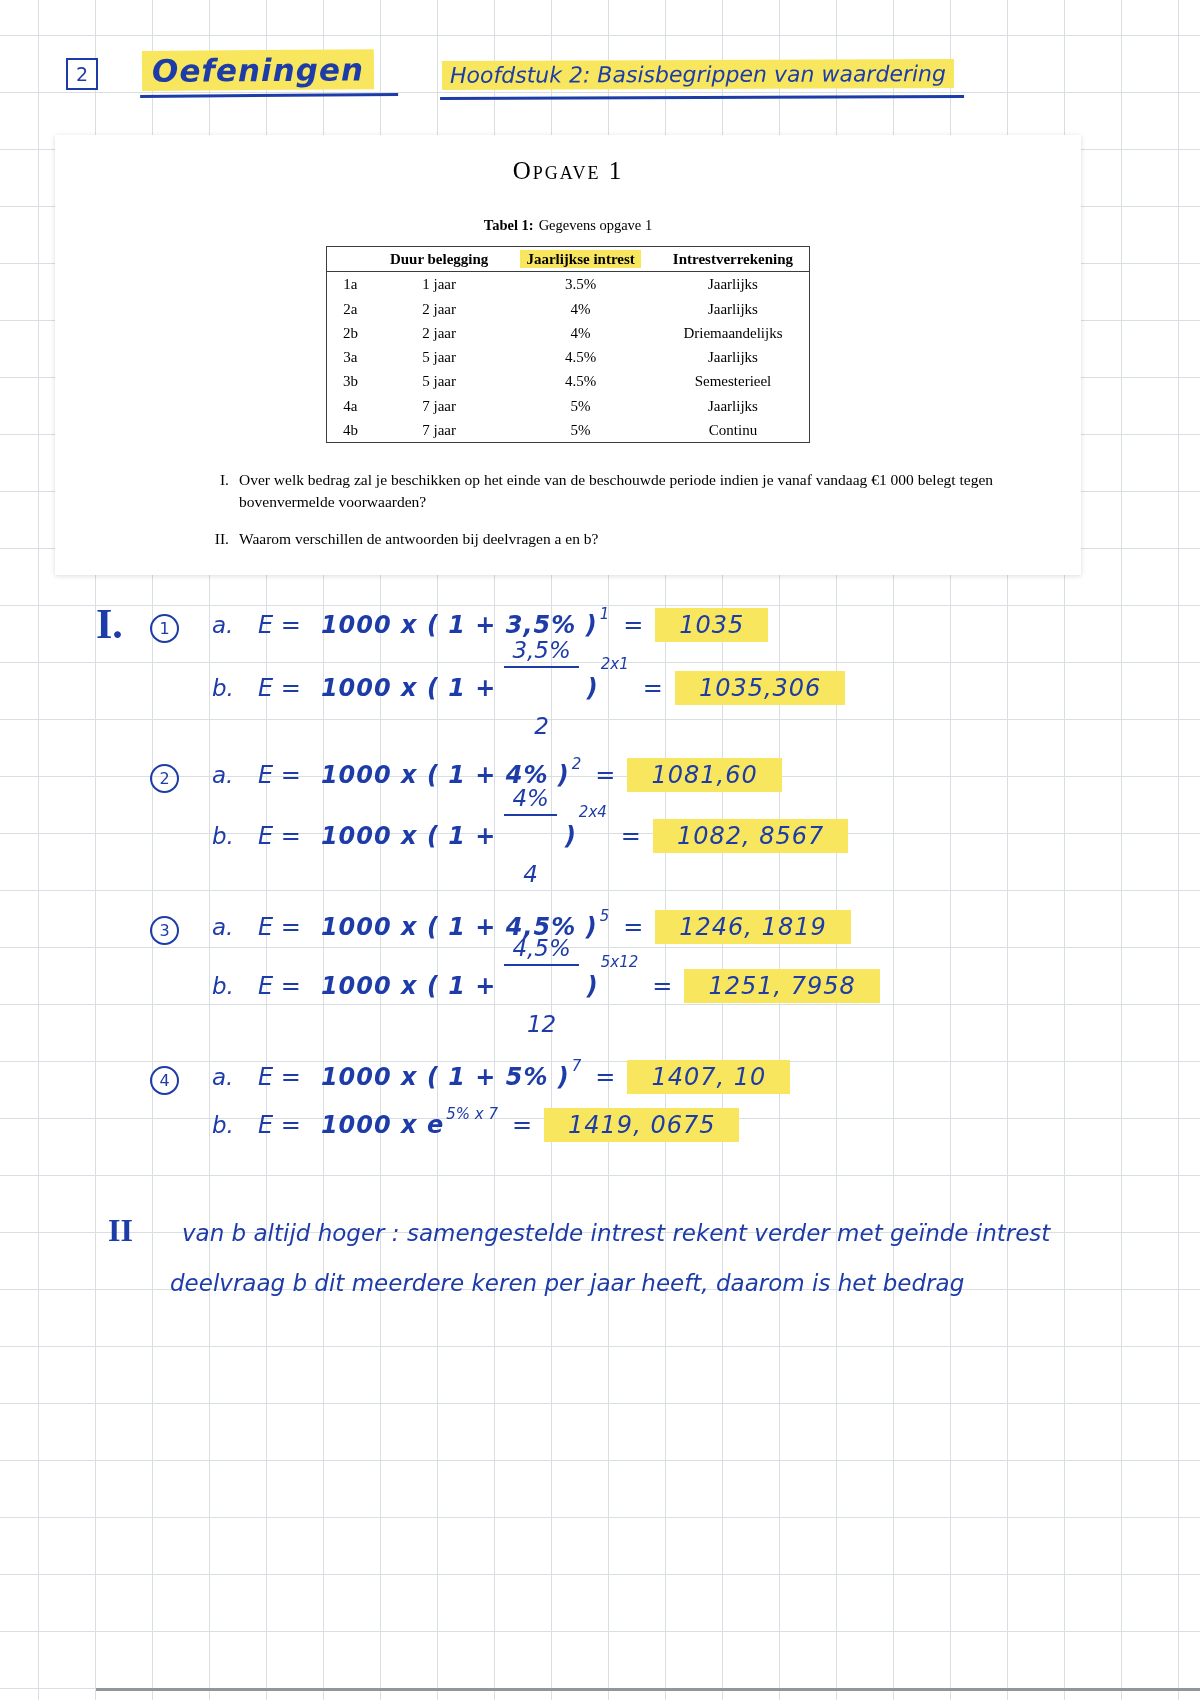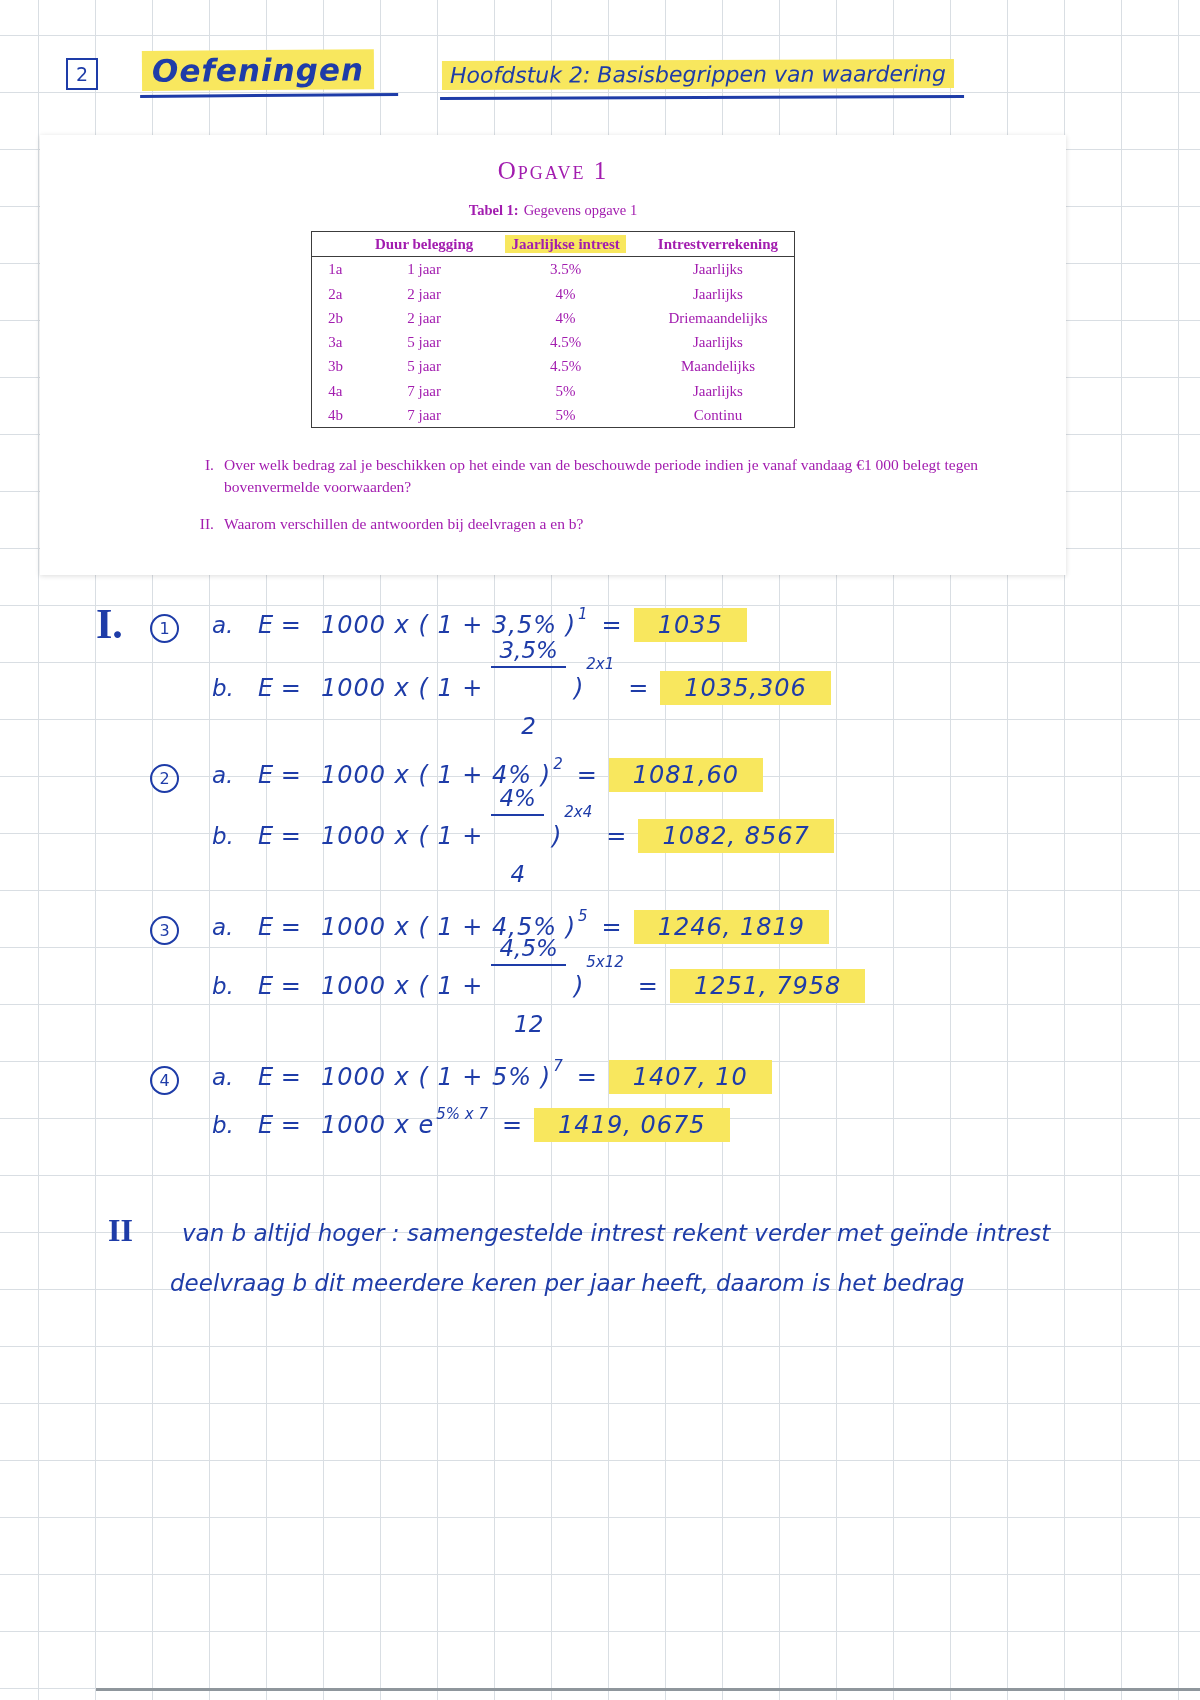--- a/index.html
+++ b/index.html
@@ -35,30 +35,30 @@
     display:flex;align-items:center;justify-content:center;
     font-size:19px;font-style:normal;margin-top:6px;
     font-family:"DejaVu Sans",sans-serif;color:var(--ink);background:#fff;
   }
   .title-wrap{border-bottom:3px solid var(--ink);padding:0 24px 6px 2px;transform:rotate(-0.4deg);}
   .title{background:var(--hl);font-size:31px;font-weight:bold;padding:2px 10px;letter-spacing:1px;}
   .chapter-wrap{border-bottom:3px solid var(--ink);padding:0 10px 9px 2px;margin-top:10px;transform:rotate(-0.2deg);}
   .chapter{background:var(--hl);font-size:22px;padding:2px 8px;}
   
   .panel{
-    position:absolute;left:40px;top:135px;width:1026px;height:440px;
+    position:absolute;left:55px;top:135px;width:1026px;height:440px;
     background:#ffffff;
     box-shadow:0 1px 5px rgba(0,0,0,0.14);
     padding-top:22px;
-    color:#a21caf;
+    color:#000000;
   }
   .doc-title{
     text-align:center;font-size:25px;font-variant:small-caps;letter-spacing:2px;font-weight:normal;
   }
-  .caption{text-align:center;margin-top:17px;font-size:14.5px;}
+  .caption{text-align:center;margin-top:32px;font-size:14.5px;}
   .caption b{margin-right:5px;}
   table.datatable{
     margin:12px auto 16px auto;
     border-collapse:collapse;
     border:1px solid #3c3c3c;
     font-size:15px;
   }
   table.datatable th, table.datatable td{
     padding:2px 16px;text-align:center;line-height:1.35;
   }
@@ -75,21 +75,21 @@
   }
   .roman-small{font-size:32px;}
   .circ{
     position:absolute;width:29px;height:29px;border:2px solid var(--ink);border-radius:50%;
     display:flex;align-items:center;justify-content:center;
     font-size:16px;color:var(--ink);font-family:"DejaVu Sans",sans-serif;background:transparent;
   }
   .eq{position:absolute;display:flex;align-items:center;font-size:24px;white-space:nowrap;}
   .eq .sub{width:46px;font-size:23px;}
   .eq .lhs{margin-right:20px;}
-  .eq .body{letter-spacing:1px;}
+  .eq .body{letter-spacing:1px;font-weight:bold;}
   .sup{font-size:15px;transform:translateY(-11px);margin-left:2px;}
   .eq.tall{height:72px;}
   .eq.tall .sup{transform:translateY(-24px);}
   .frac{display:inline-flex;flex-direction:column;align-items:center;margin:0 8px;font-size:23px;gap:42px;}
   .frac .num{border-bottom:2.5px solid var(--ink);padding:0 8px 3px 8px;}
   .frac .den{padding-top:3px;}
   .eqsign{margin-left:14px;}
   .res{background:var(--hl);padding:3px 24px;margin-left:12px;letter-spacing:1px;}
   
   .answer{position:absolute;left:170px;top:1208px;width:980px;font-size:23px;line-height:50px;}
@@ -148,21 +148,21 @@
         <tr>
           <td>3a</td>
           <td>5 jaar</td>
           <td>4.5%</td>
           <td>Jaarlijks</td>
         </tr>
         <tr>
           <td>3b</td>
           <td>5 jaar</td>
           <td>4.5%</td>
-          <td>Maandelijks</td>
+          <td>Semesterieel</td>
         </tr>
         <tr>
           <td>4a</td>
           <td>7 jaar</td>
           <td>5%</td>
           <td>Jaarlijks</td>
         </tr>
         <tr>
           <td>4b</td>
           <td>7 jaar</td>

